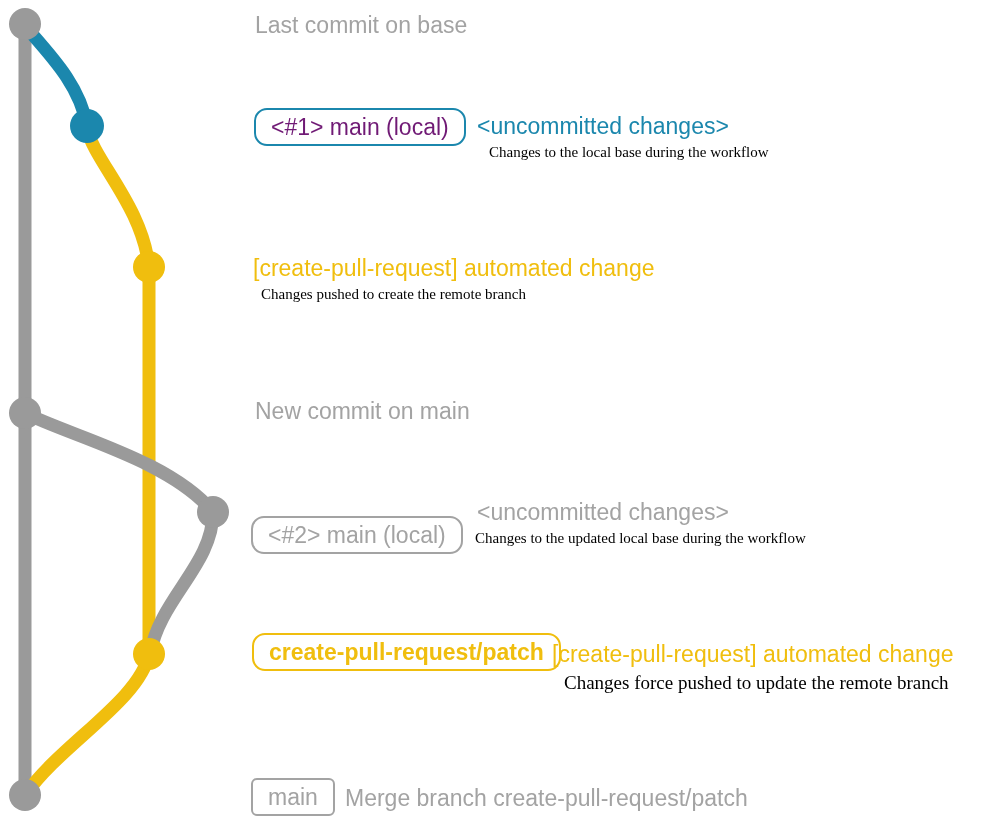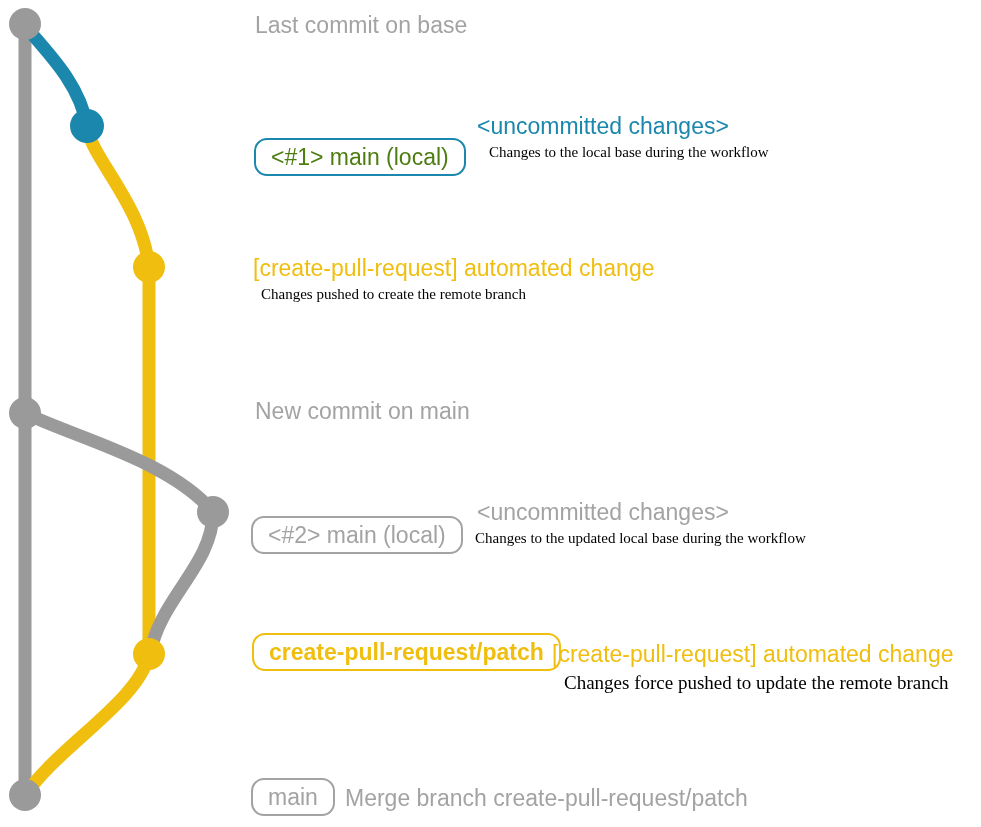--- a/index.html
+++ b/index.html
@@ -29,21 +29,21 @@
     height: 38px;
     display: inline-flex;
     align-items: center;
     padding: 0 15px;
     border: 2px solid;
     border-radius: 13px;
     font-size: 23px;
     white-space: nowrap;
     background: #ffffff;
   }
-  .badge.teal   { border-color: #1b87ad; color: #4d7c0f; margin-top: 30px; }
+  .badge.teal   { border-color: #1b87ad; color: #701a75; }
   .badge.gray   { border-color: #a3a3a3; color: #a3a3a3; }
   .badge.yellow { border-color: #f0be0e; color: #f0be0e; }
 
   .caption {
     position: absolute;
     font-family: "Liberation Serif", serif;
     font-size: 15px;
     color: #000000;
     white-space: nowrap;
     line-height: 1.1;
@@ -84,16 +84,16 @@
   <div class="lbl gray" style="left:255px; top:398px;">New commit on main</div>
 
   <div class="badge gray" style="left:251px; top:516px;">&lt;#2&gt; main (local)</div>
   <div class="lbl gray" style="left:477px; top:499px;">&lt;uncommitted changes&gt;</div>
   <div class="caption" style="left:475px; top:530px;">Changes to the updated local base during the workflow</div>
 
   <div class="badge yellow" style="left:252px; top:633px;font-weight:bold;">create-pull-request/patch</div>
   <div class="lbl yellow" style="left:552px; top:641px;">[create-pull-request] automated change</div>
   <div class="caption tight" style="left:564px; top:673px;">Changes force pushed to update the remote branch</div>
 
-  <div class="badge gray" style="left:251px; top:778px;">main</div>
+  <div class="badge gray" style="left:251px; top:778px;border-radius:6px;">main</div>
   <div class="lbl gray" style="left:345px; top:785px;">Merge branch create-pull-request/patch</div>
 
 </div>
 
 </body></html>

